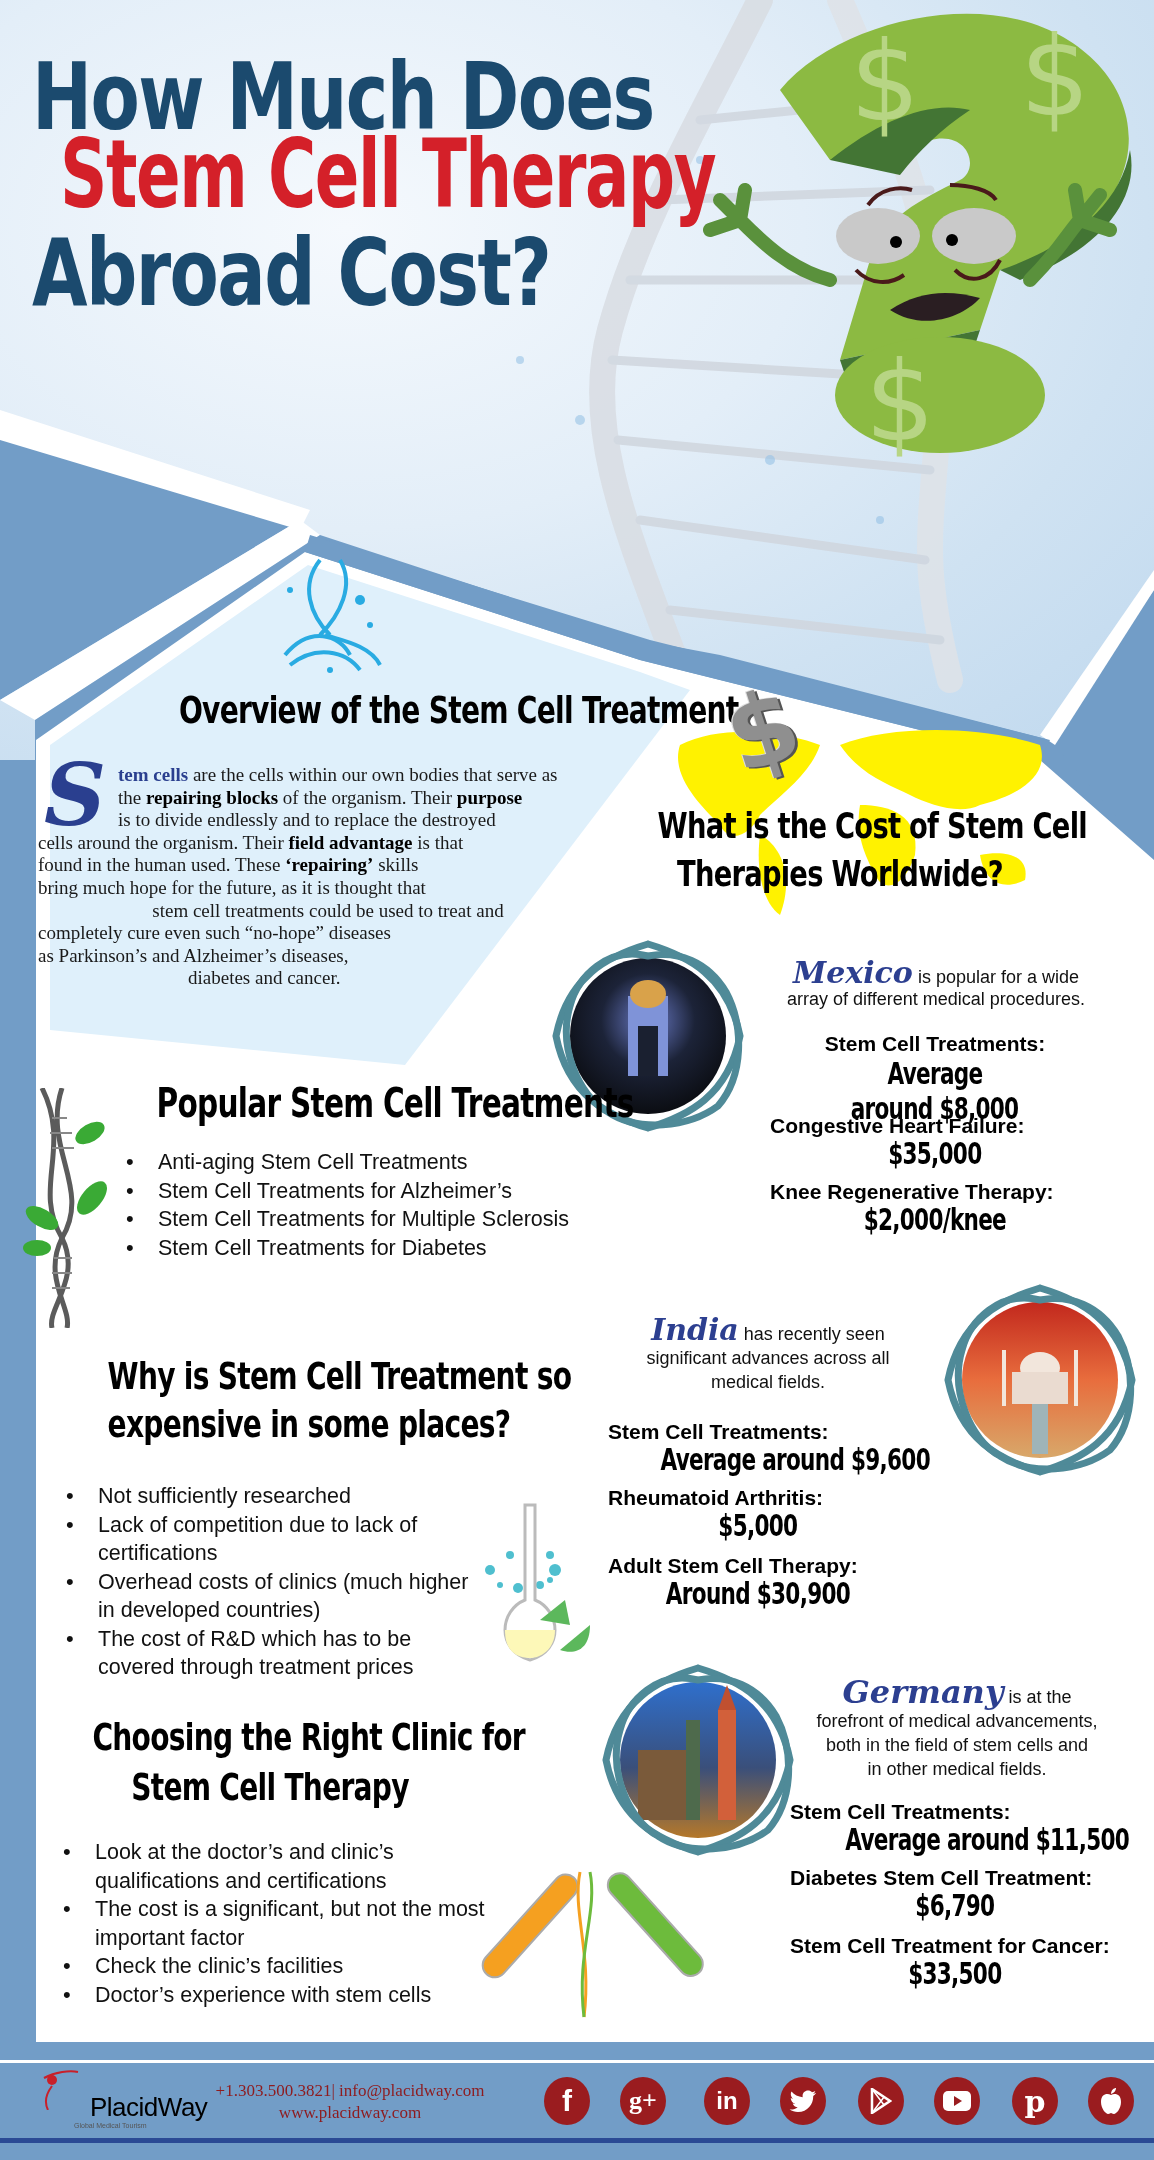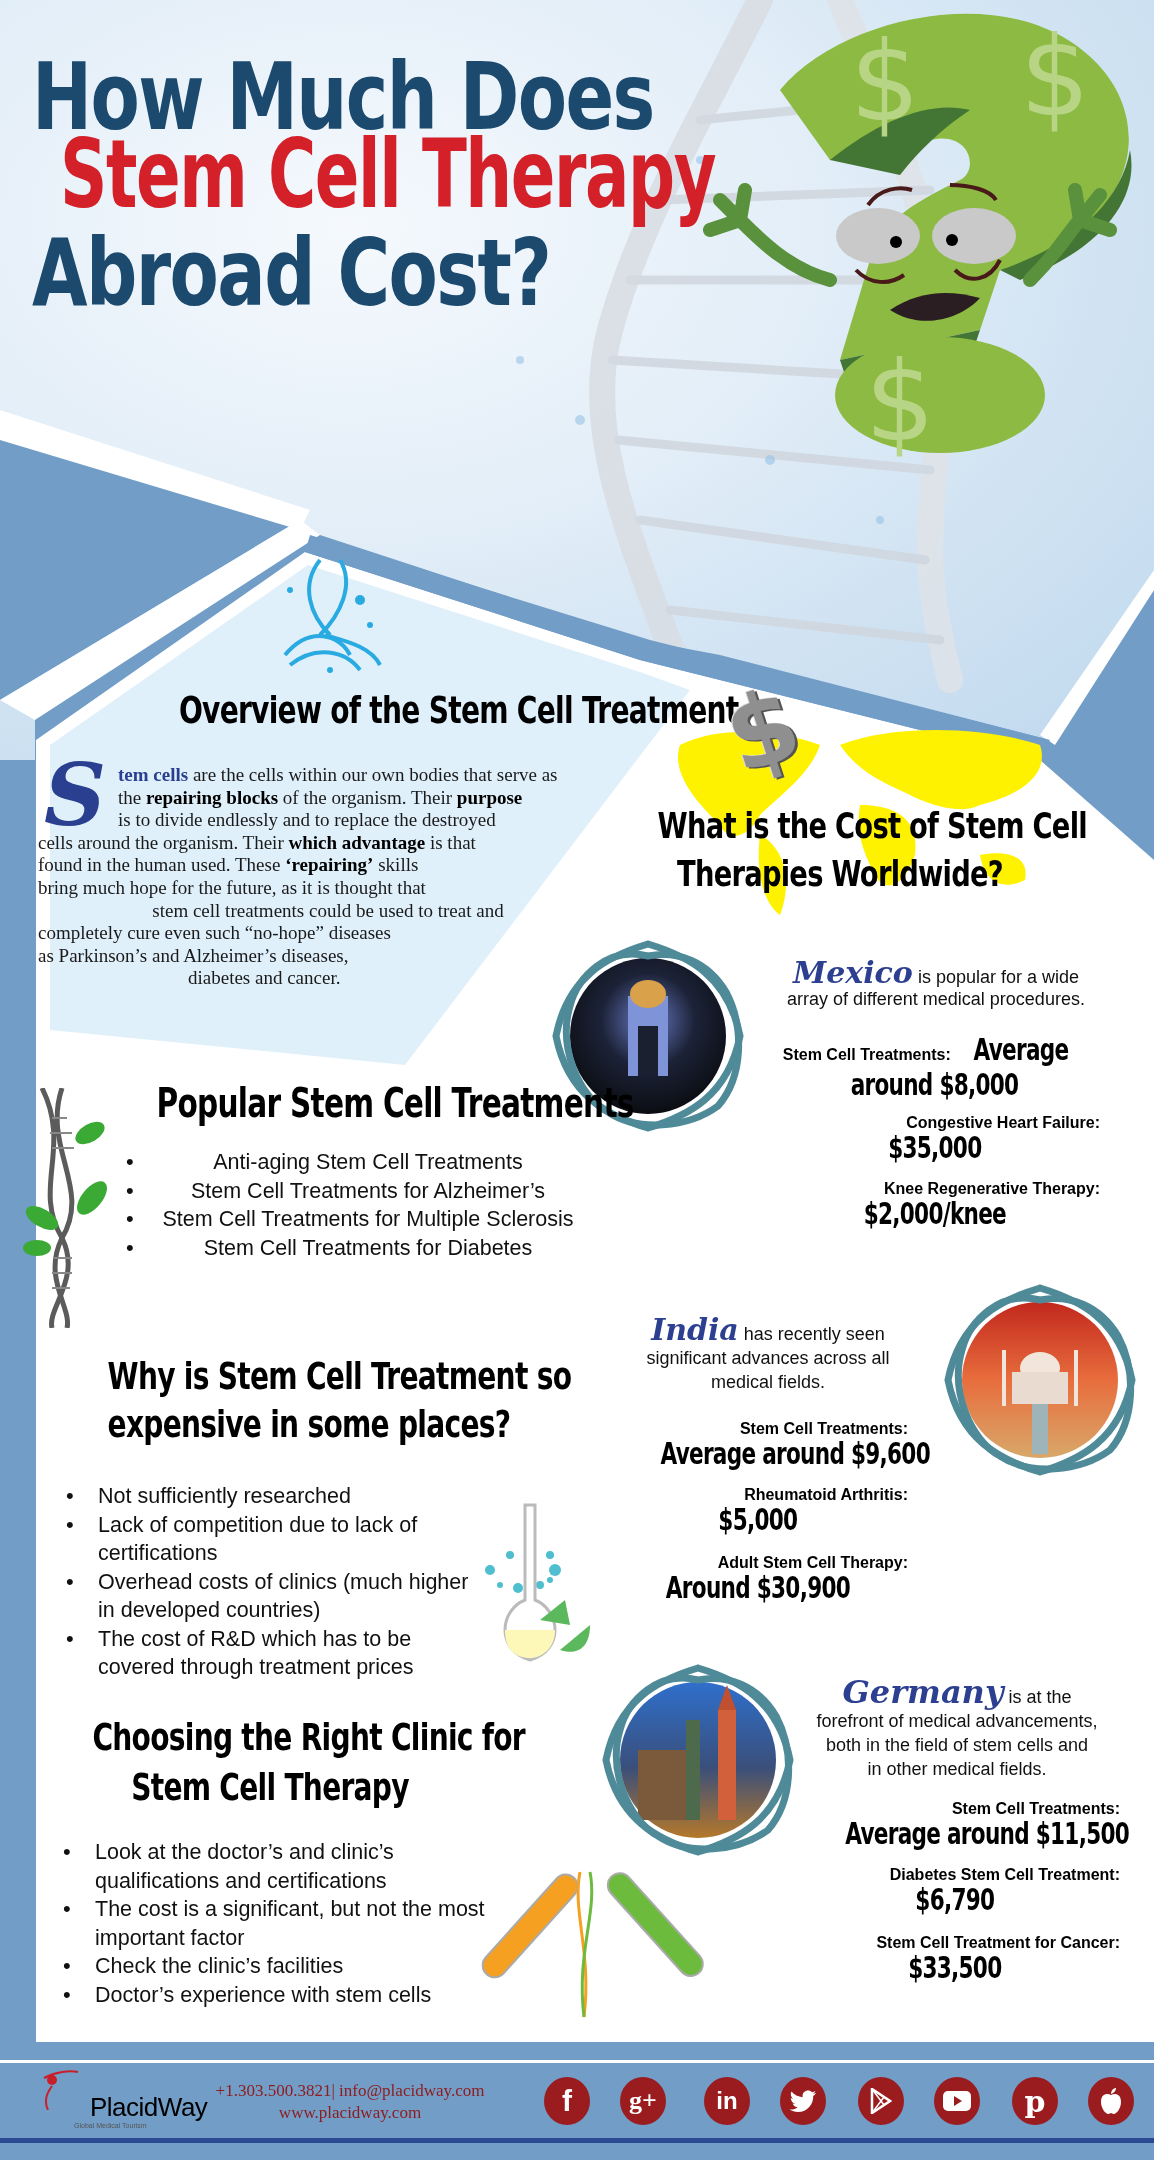--- a/index.html
+++ b/index.html
@@ -26,21 +26,21 @@
   .body { font-family: Liberation Serif, serif; font-size:19px; line-height:22.6px; color:#1a1a1a; }
   .body b { color:#000; }
   .body .blue { color:#2a3f8f; font-weight:bold; }
 
   ul.bul { list-style: none; font-family:"Liberation Sans", sans-serif; font-size:21.5px; line-height:28.5px; color:#111; }
   ul.bul li { position:relative; padding-left:40px; }
   ul.bul li::before { content:"•"; position:absolute; left:8px; top:0; font-size:22px; }
 
   .script { font-family: "DejaVu Serif", serif; font-style: italic; font-weight: bold; color:#2c3f90; }
   .cdesc { font-family:"Liberation Sans", sans-serif; font-size:18px; line-height:22px; color:#111; text-align:center; }
-  .clabel { font-family:"Liberation Sans", sans-serif; font-weight:bold; font-size:16px; color:#000; text-align:right; }
+  .clabel { font-family:"Liberation Sans", sans-serif; font-weight:bold; font-size:21px; color:#000; text-align:left; }
   .cprice { font-family:"DejaVu Sans", sans-serif; font-weight:bold; font-size:30px; color:#000; text-align:center; letter-spacing:-1px; }
   .sq { display:inline-block; transform: scaleX(0.72); transform-origin:center; white-space:nowrap; }
   .social { width:46px; height:48px; border-radius:50%; background:#9a1c1f; color:#fff;
     display:flex; align-items:center; justify-content:center; position:absolute; top:2077px; }
   .contact { font-family:"Liberation Serif", serif; color:#8e1b1e; font-size:17px; text-align:center; line-height:22px; }
 </style>
 </head>
 <body>
 
 <div id="hero-bg" class="abs"></div>
@@ -130,21 +130,21 @@
     </g>
 </svg>
 
 <div class="abs hd" style="left:110px;top:688px;width:530px;text-align:center;font-size:38px;transform:scaleX(0.74);transform-origin:center top;">Overview of the Stem Cell Treatment</div>
 
 <div class="abs" id="drop-cap" style="left:44px;top:752px;font-family:'DejaVu Serif',serif;font-style:italic;font-weight:bold;font-size:86px;line-height:86px;color:#2a3f8f;">S</div>
 <div class="abs body" id="overview-text" style="left:38px;top:764px;width:580px;">
     <div style="padding-left: 80px;"><span class="blue">tem cells</span><span> are the cells within our own bodies that serve as</span></div>
     <div style="padding-left: 80px;"><span>the </span><b>repairing blocks</b><span> of the organism. Their </span><b>purpose</b></div>
     <div style="padding-left: 80px;"><span>is to divide endlessly and to replace the destroyed</span></div>
-    <div style="padding-left: 0px;"><span>cells around the organism. Their </span><b>which advantage</b><span> is that</span></div>
+    <div style="padding-left: 0px;"><span>cells around the organism. Their </span><b>field advantage</b><span> is that</span></div>
     <div style="padding-left: 0px;"><span>found in the human used. These </span><b>‘repairing’</b><span> skills</span></div>
     <div style="padding-left: 0px;"><span>bring much hope for the future, as it is thought that</span></div>
     <div style="padding-left: 0px; text-align: center;"><span>stem cell treatments could be used to treat and</span></div>
     <div style="padding-left: 0px;"><span>completely cure even such “no-hope” diseases</span></div>
     <div style="padding-left: 0px;"><span>as Parkinson’s and Alzheimer’s diseases,</span></div>
     <div style="padding-left: 150px;"><span>diabetes and cancer.</span></div>
   </div>
 
 <svg class="abs" style="left:660px;top:705px;" width="410" height="220" viewBox="0 0 410 220">
   <g fill="#fff200">
@@ -212,21 +212,21 @@
       <line x1="30" y1="200" x2="48" y2="200"></line>
   </g>
   <g fill="#3aaa35">
       <ellipse cx="68" cy="45" rx="16" ry="9" transform="rotate(-30 68 45)"></ellipse>
       <ellipse cx="70" cy="110" rx="20" ry="10" transform="rotate(-50 70 110)"></ellipse>
       <ellipse cx="20" cy="130" rx="18" ry="9" transform="rotate(30 20 130)"></ellipse>
       <ellipse cx="15" cy="160" rx="14" ry="8"></ellipse>
     </g>
 </svg>
 <div class="abs hd" style="left:98px;top:1080px;width:450px;text-align:center;font-size:40px;transform:scaleX(0.74);transform-origin:center top;">Popular Stem Cell Treatments</div>
-<ul class="abs bul" style="left:118px;top:1148px;width:460px;text-align:center;">
+<ul class="abs bul" style="left:118px;top:1148px;width:460px;">
   <li>Anti-aging Stem Cell Treatments</li>
   <li>Stem Cell Treatments for Alzheimer’s</li>
   <li>Stem Cell Treatments for Multiple Sclerosis</li>
   <li>Stem Cell Treatments for Diabetes</li>
 </ul>
 
 <div class="abs cdesc" style="left:618px;top:1318px;width:300px;line-height:24px;">
   <span class="script" style="font-size:30px;">India</span><span> has recently seen</span><br>
   <span>significant advances across all</span><br>
   <span>medical fields.</span>

